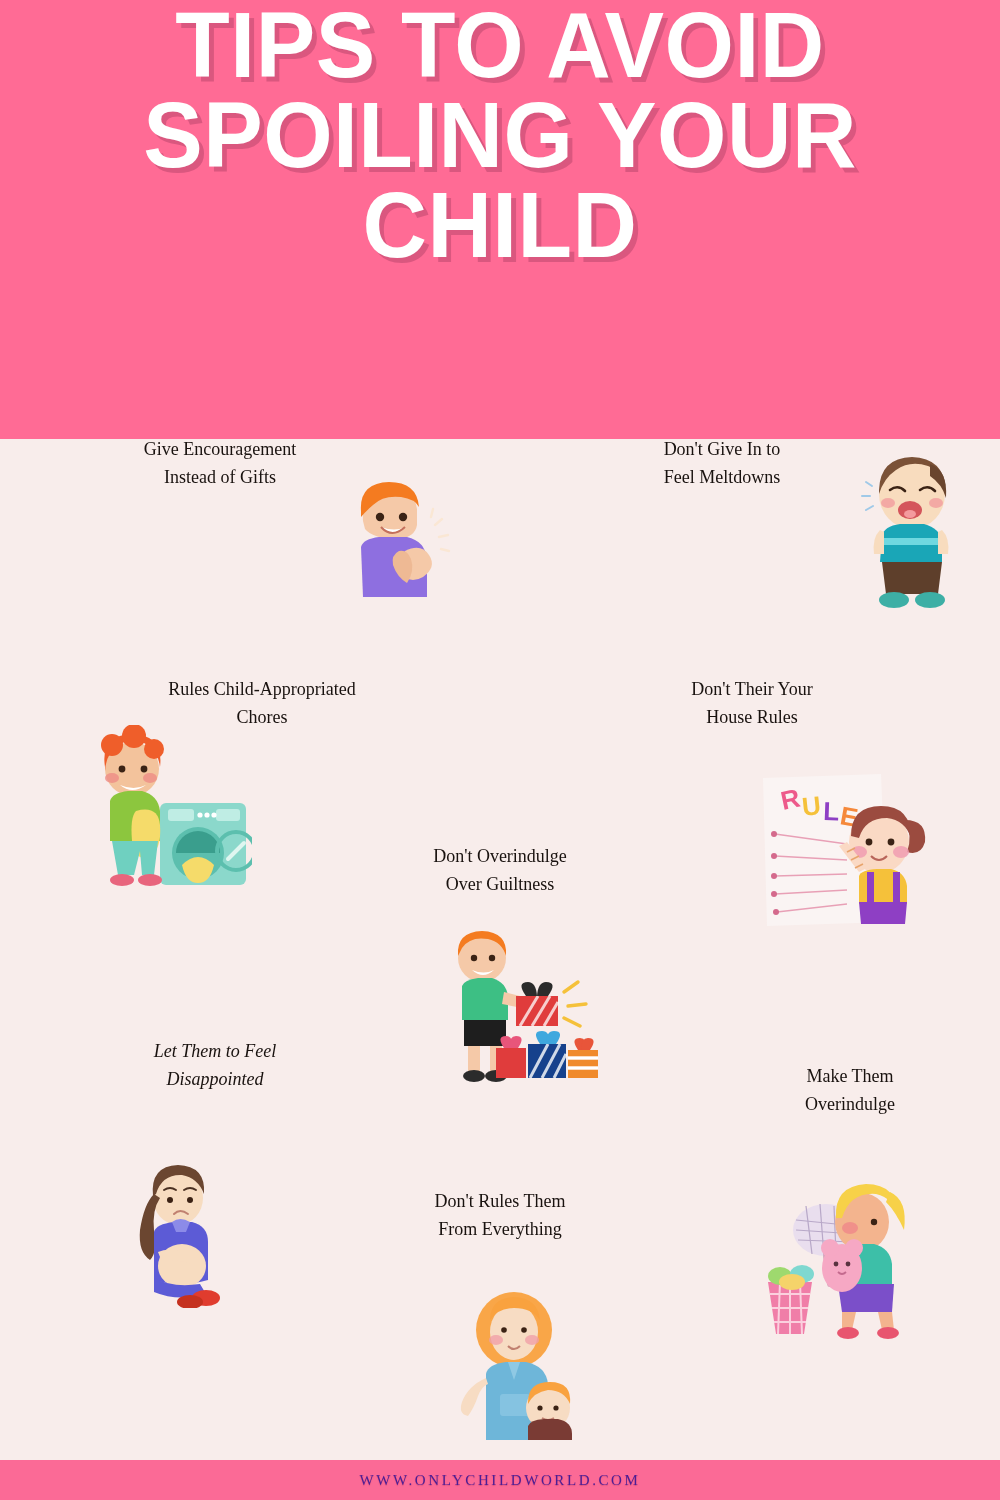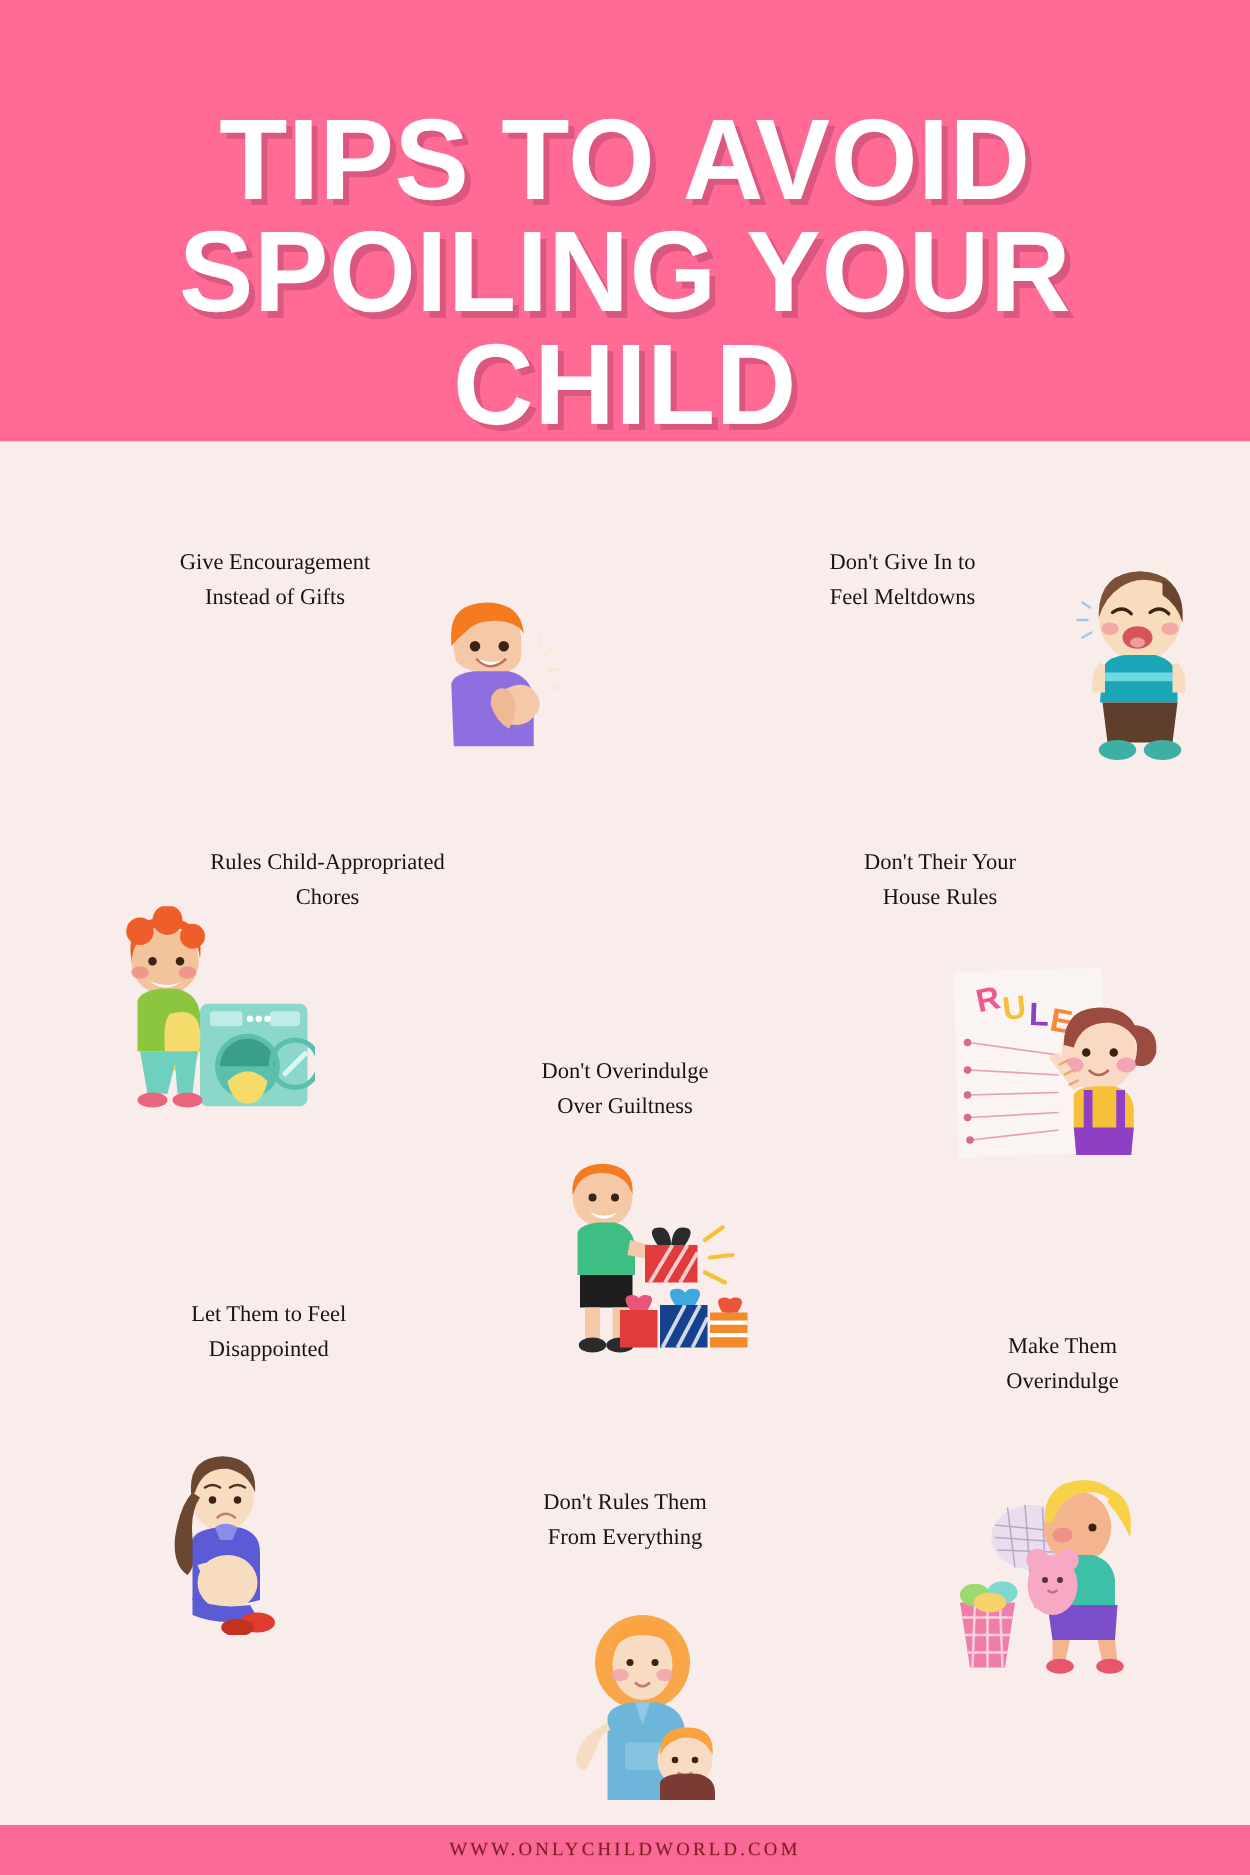--- a/index.html
+++ b/index.html
@@ -6,23 +6,23 @@
   html, body { width:1000px; height:1500px; }
   body {
     background:#F8EDEB;
     font-family:"Liberation Serif", serif;
     overflow:hidden;
     position:relative;
   }
 
   
   #header {
-    position:absolute; left:0; top:0; width:1000px; height:353px;
+    position:absolute; left:0; top:0; width:1000px; height:439px;
     background:#FF6B95;
-    display:flex; align-items:flex-end; justify-content:center;
+    display:flex; align-items:flex-start; justify-content:center;
   }
   #header-title {
     font-family:"Liberation Sans", sans-serif;
     font-weight:bold;
     font-size:92px;
     line-height:0.98;
     letter-spacing:0.5px;
     color:#FFFFFF;
     text-align:center;
     text-transform:uppercase;
@@ -34,21 +34,21 @@
   
   #footer {
     position:absolute; left:0; bottom:0; width:1000px; height:40px;
     background:#FB6A96;
     display:flex; align-items:center; justify-content:center;
   }
   #footer-text {
     font-family:"Liberation Serif", serif;
     font-size:15px;
     letter-spacing:2.6px;
-    color:#7f1d1d;
+    color:#4c1d95;
     text-shadow:0 1px 1px rgba(150,40,75,0.35);
   }
 
   
   .tip { position:absolute; }
   .tip-label {
     font-family:"Liberation Serif", serif;
     font-size:18px;
     line-height:1.55;
     color:#19120F;
@@ -56,21 +56,21 @@
     white-space:pre-line;
   }
   .tip-art { position:absolute; }
 
   
   #tip1 { left:40px;  top:436px; width:360px; }
   #tip2 { left:562px; top:436px; width:320px; }
   #tip3 { left:52px;  top:676px; width:420px; }
   #tip4 { left:592px; top:676px; width:320px; }
   #tip5 { left:340px; top:843px; width:320px; }
-  #tip6 { left:50px;  top:1038px; width:330px; }
+  #tip6 { left:50px;  top:1038px; width:330px;font-style:italic; }
   #tip7 { left:720px; top:1063px; width:260px; }
   #tip8 { left:330px; top:1188px; width:340px; }
 
   
   #art1 { left:345px;  top:465px;  width:110px; height:135px; }
   #art2 { left:858px;  top:450px;  width:104px; height:160px; }
   #art3 { left:92px;   top:725px;  width:160px; height:165px; }
   #art4 { left:755px;  top:772px;  width:180px; height:158px; }
   #art5 { left:438px;  top:930px;  width:164px; height:155px; }
   #art6 { left:120px;  top:1160px; width:108px; height:148px; }

